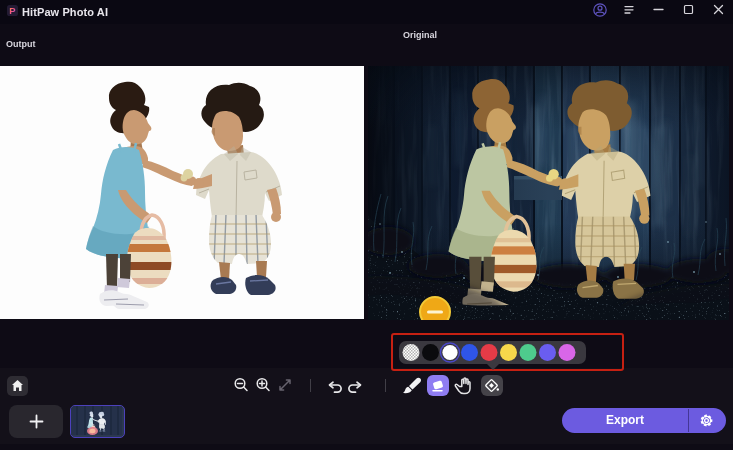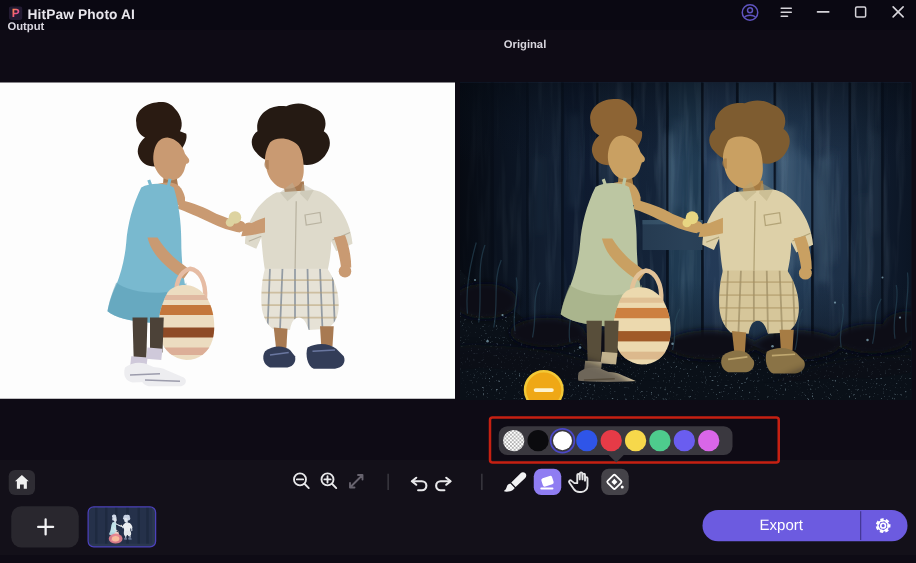--- a/index.html
+++ b/index.html
@@ -1,37 +1,37 @@
 <!DOCTYPE html>
 <html><head>
 <meta charset="utf-8">
 <style>
   html,body{margin:0;padding:0;}
   body{width:733px;height:450px;background:#0e0b15;overflow:hidden;position:relative;
        font-family:"Liberation Sans",sans-serif;}
   .abs{position:absolute;}
   #titlebar{left:0;top:0;width:733px;height:24px;background:#0a0812;}
   #title{left:22px;top:6px;color:#e8e6ec;font-size:11px;font-weight:600;letter-spacing:.1px;}
-  #lblOut{left:6px;top:16px;color:#d8d6de;font-size:9px;font-weight:600;}
+  #lblOut{left:6px;top:39px;color:#d8d6de;font-size:9px;font-weight:600;}
   #lblOrig{left:372px;top:30px;color:#d8d6de;font-size:9px;font-weight:600;margin-left:31px;}
   #panelL{left:0;top:66px;width:364px;height:253px;background:#fdfdfd;}
   #panelR{left:368px;top:66px;width:361px;height:254px;background:#152236;}
   #midzone{left:0;top:368px;width:733px;height:76px;background:#131019;}
   
   #redbox{left:391px;top:333px;width:229px;height:34px;border:2px solid #c62012;border-radius:3px;z-index:5;}
   #palette{left:399px;top:341px;width:187px;height:23px;background:#3a383f;border-radius:7px;z-index:5;}
   #palarrow{left:486px;top:363px;z-index:5;width:0;height:0;border-left:7px solid transparent;border-right:7px solid transparent;border-top:7px solid #3a383f;}
   #homebtn{left:7px;top:376px;width:21px;height:20px;background:#2e2c33;border-radius:5px;}
   #erasebtn{left:427px;top:375px;width:22px;height:21px;background:#8f7df2;border-radius:6px;}
   #fillbtn{left:481px;top:375px;width:22px;height:21px;background:#454349;border-radius:6px;}
   
   #plusbtn{left:9px;top:405px;width:54px;height:33px;background:#29272e;border-radius:8px;}
   #thumb{left:70px;top:405px;width:55px;height:33px;border:1.5px solid #4c41bc;border-radius:5px;background:#2b3850;box-sizing:border-box;overflow:hidden;}
   #export{left:562px;top:408px;width:164px;height:25px;background:#6c5be0;border-radius:13px;}
-  #exptext{left:562px;top:408px;width:126px;height:25px;line-height:25px;text-align:center;color:#fff;font-size:12px;font-weight:400;}
+  #exptext{left:562px;top:408px;width:126px;height:25px;line-height:25px;text-align:center;color:#fff;font-size:12px;font-weight:700;}
   #expdiv{left:688px;top:409px;width:1px;height:23px;background:rgba(20,10,60,.45);}
 </style>
 </head>
 <body>
 <div class="abs" id="titlebar"></div>
 <div class="abs" id="title">HitPaw Photo AI</div>
 
 <svg class="abs" style="left:7px;top:5px" width="11" height="11" viewBox="0 0 11 11">
   <defs>
       <linearGradient id="lg" x1="0" y1="0" x2="1" y2="1">

